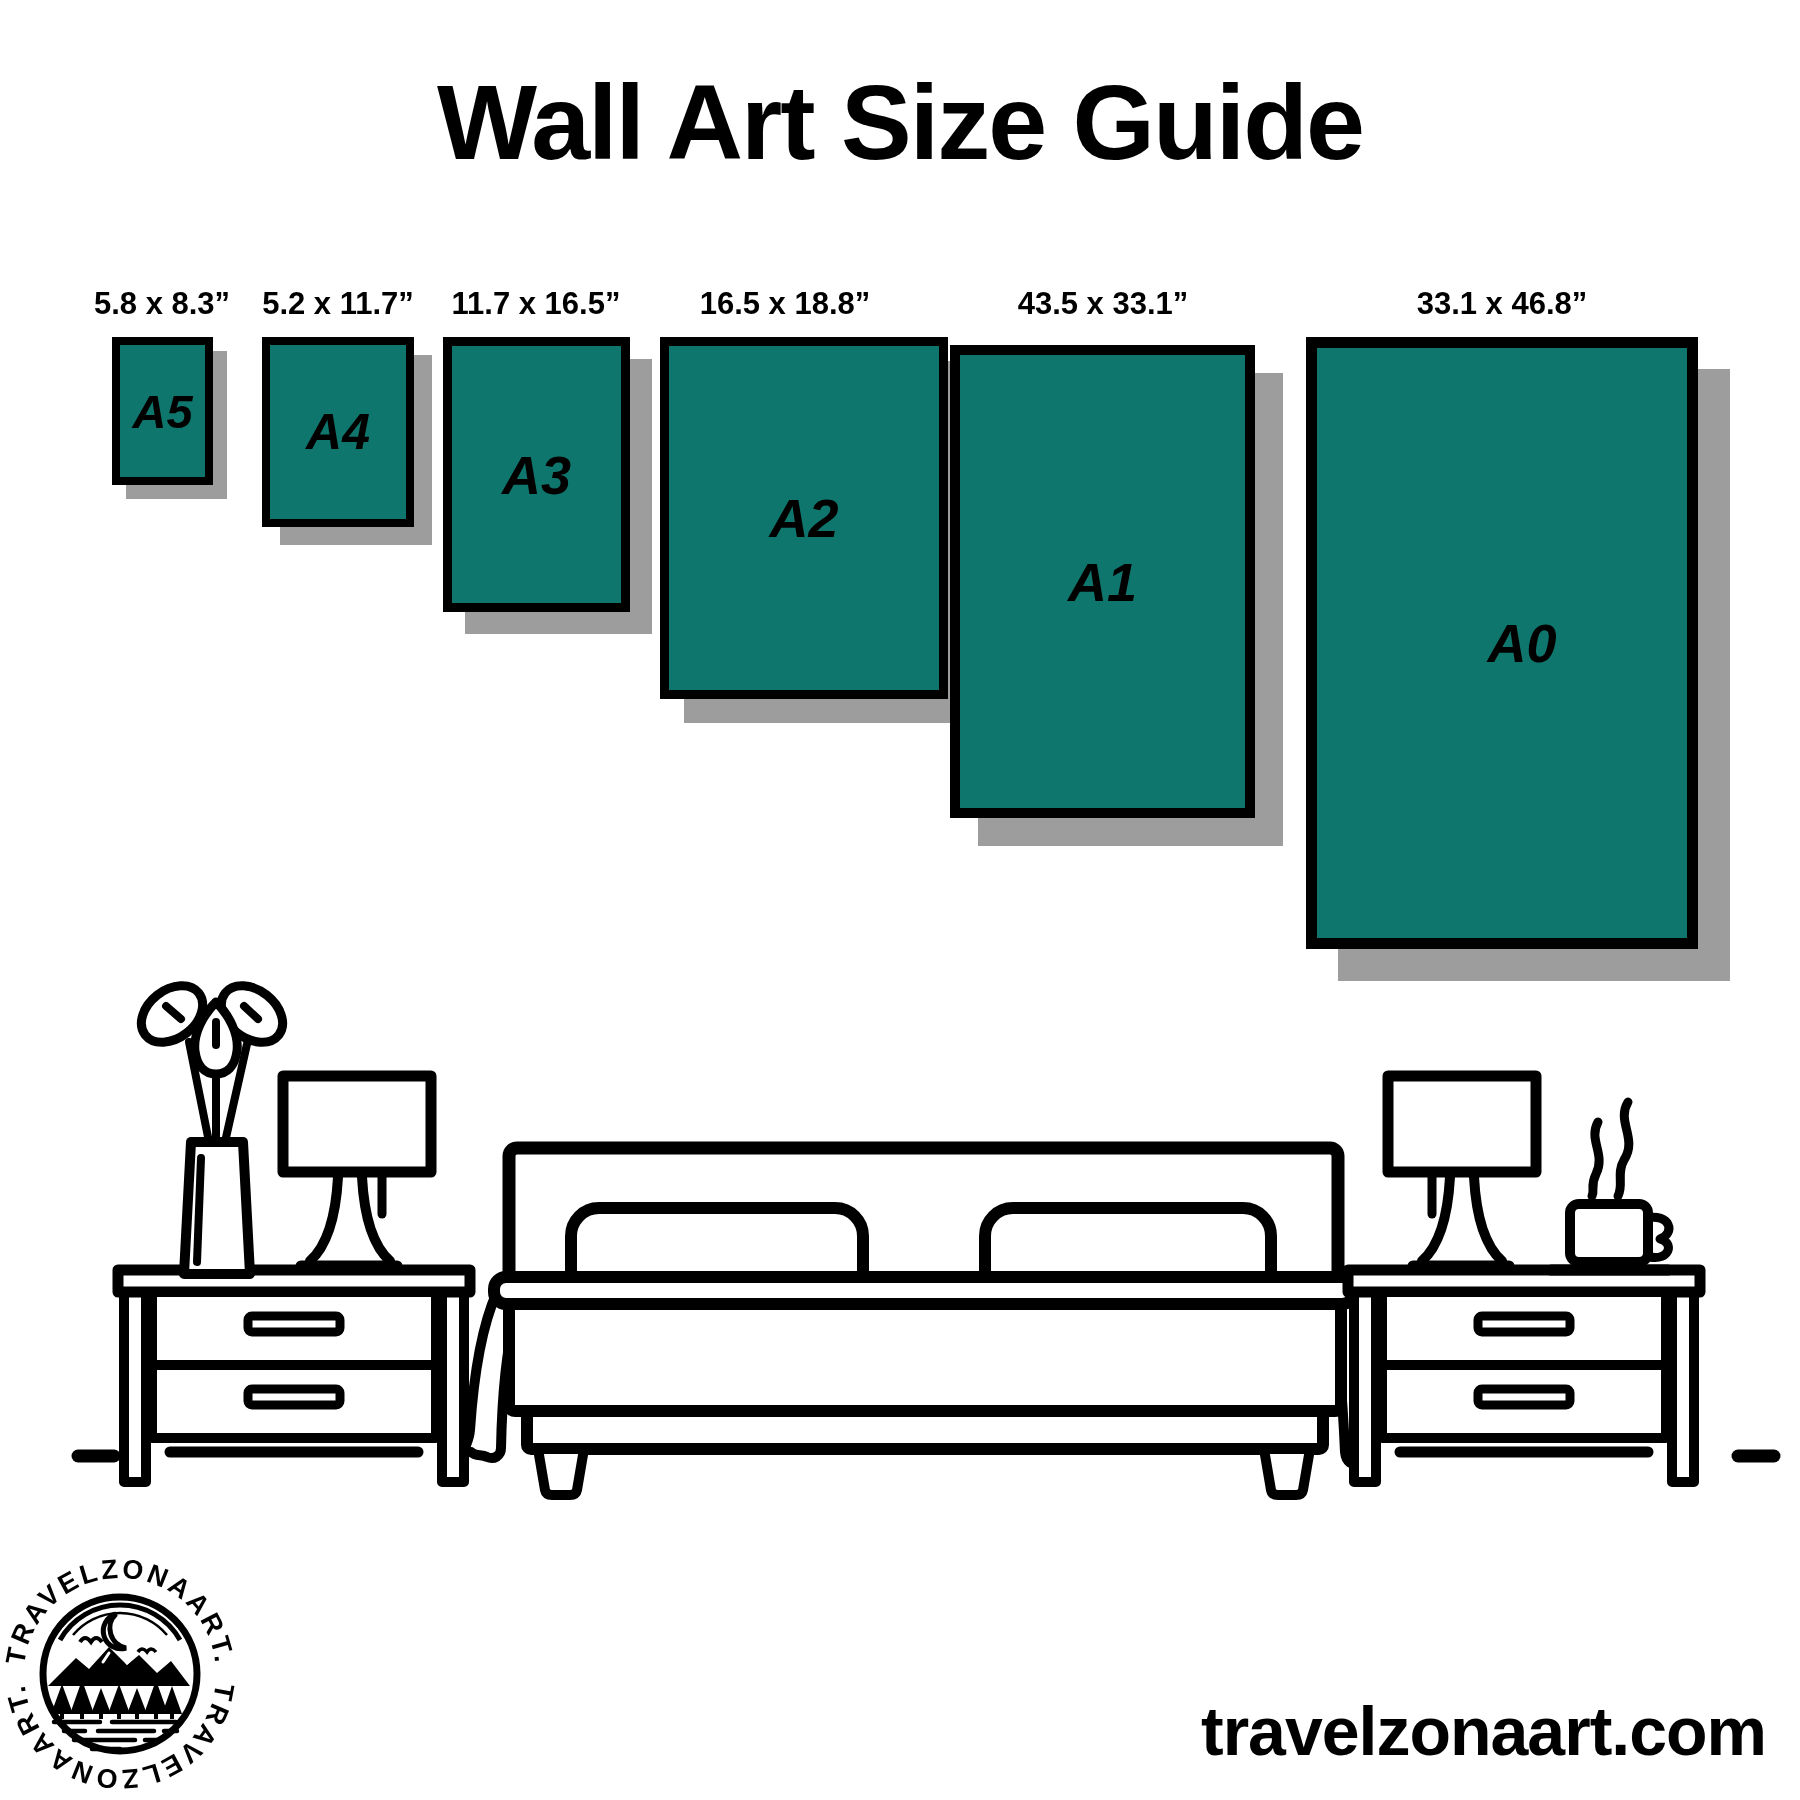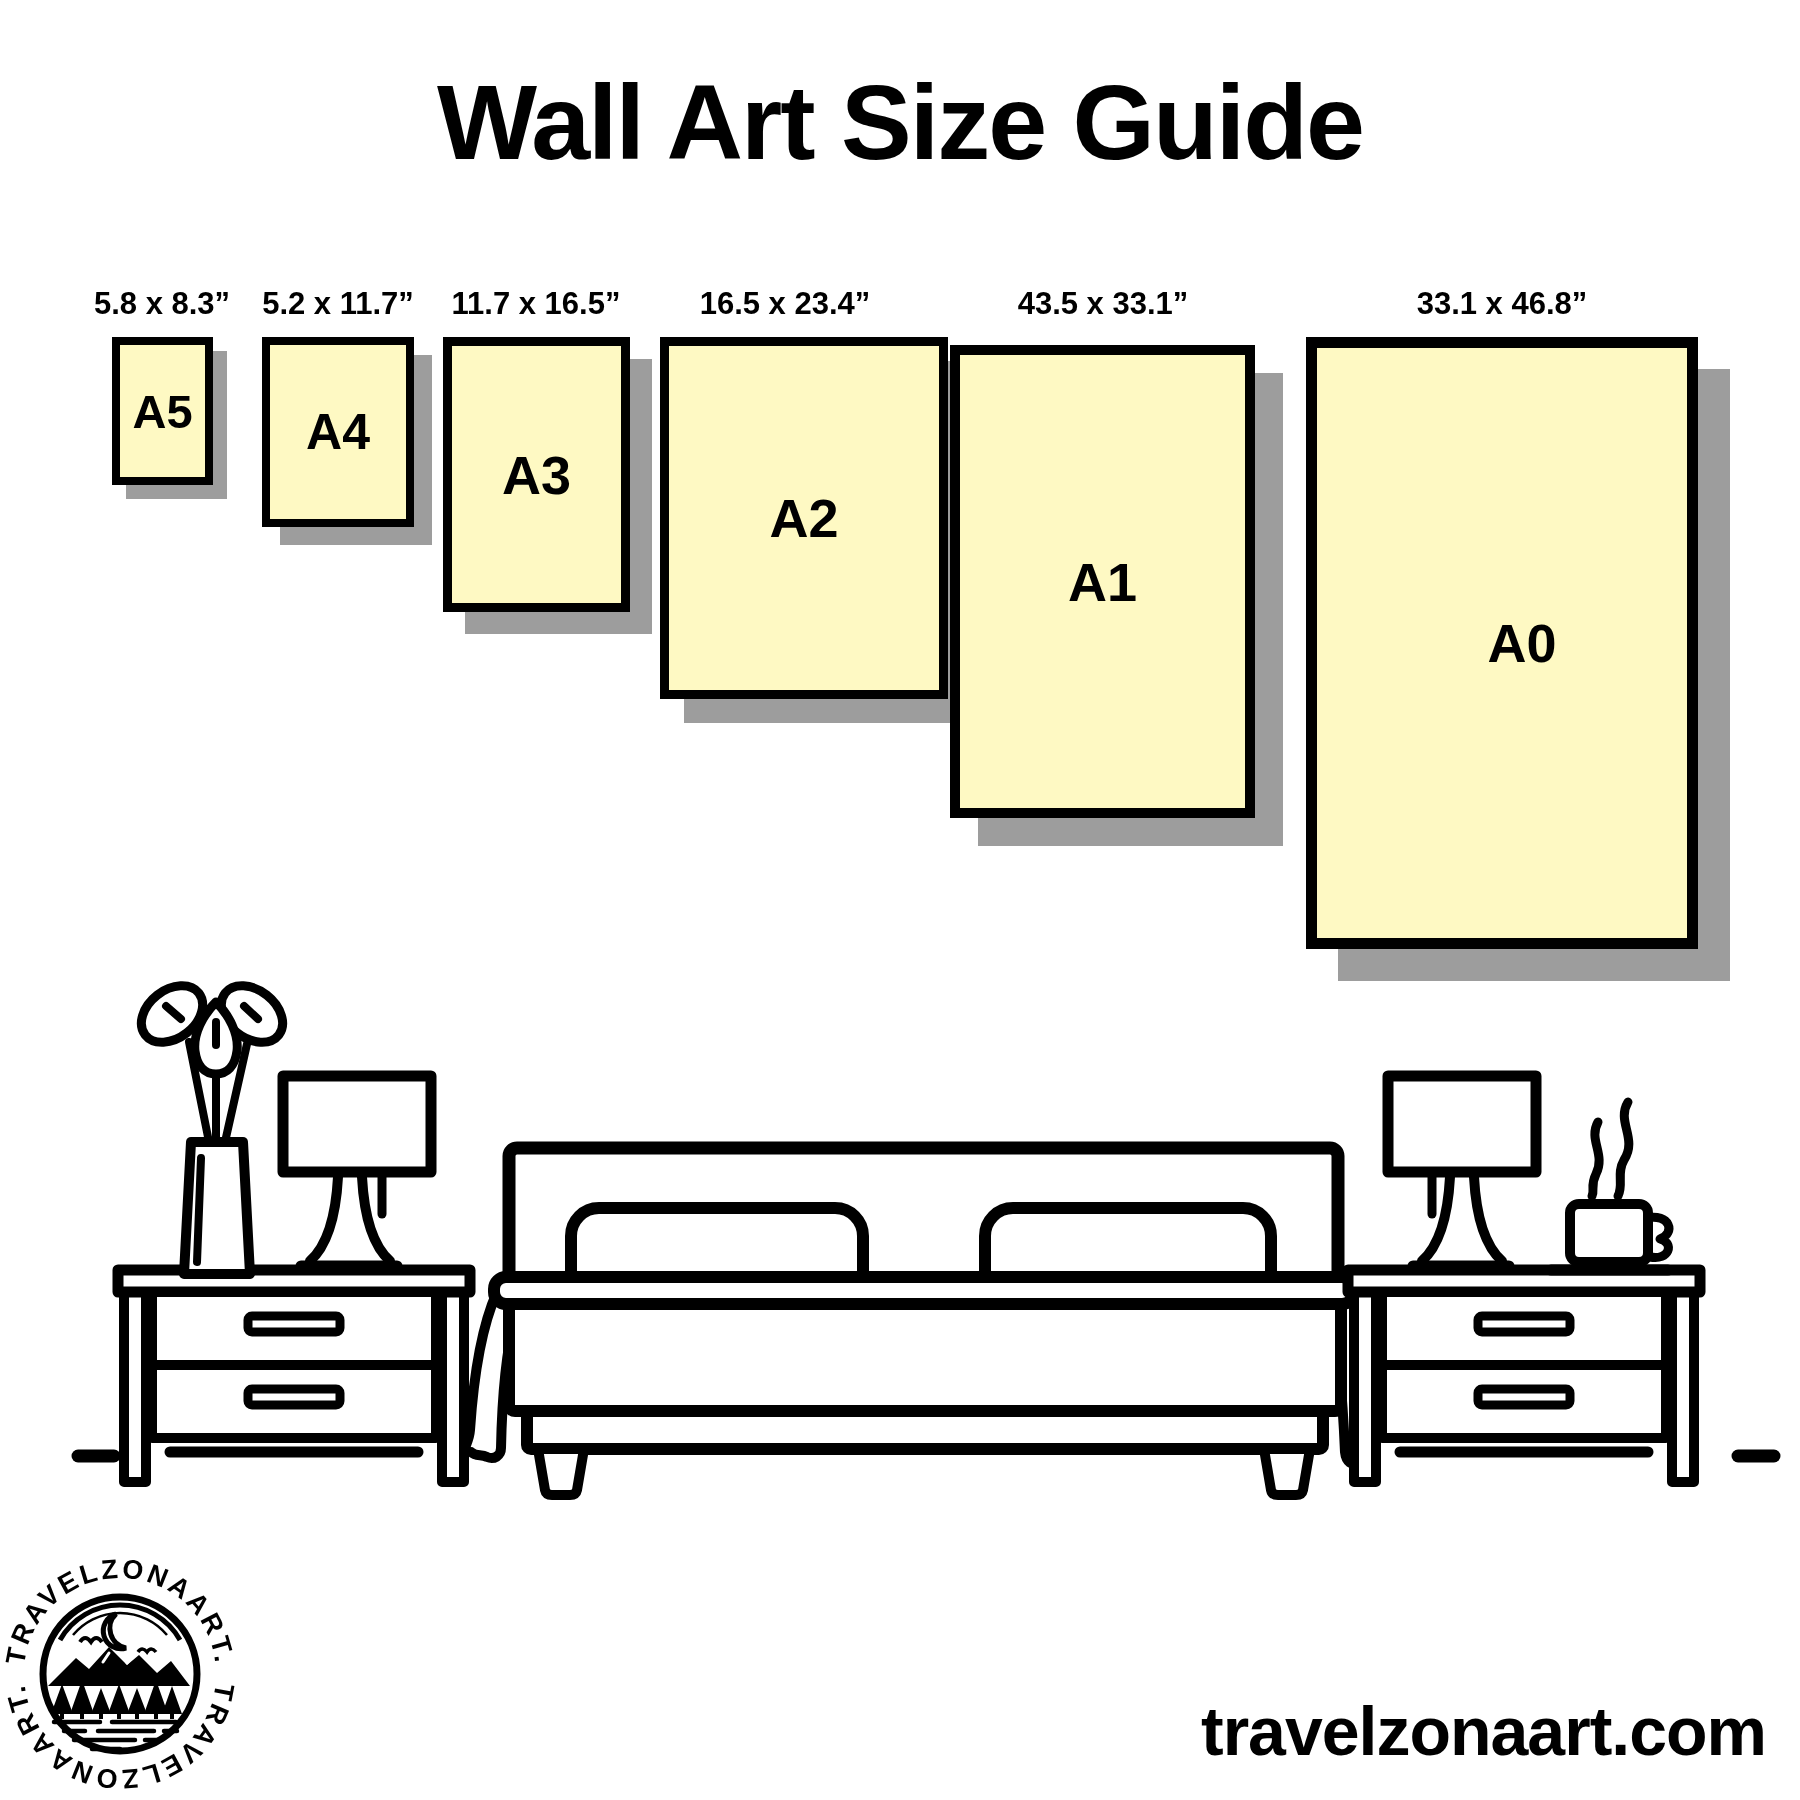--- a/index.html
+++ b/index.html
@@ -32,25 +32,26 @@
     top:286px;
     text-align:center;
     font-size:31px;
     font-weight:bold;
     letter-spacing:0px;
     white-space:nowrap;
   }
   .frame{
     position:absolute;
     top:337px;
-    background:#fef9c3;
+    background:#0f766e;
     border:8px solid var(--ink);
     display:flex;
     align-items:center;
     justify-content:center;
+    font-style:italic;
   }
   .frame .letter{
     font-weight:bold;
     font-size:54px;
     letter-spacing:0;
   }
   .frame.a5{left:112px;width:101px;height:148px;border-width:8px;box-shadow:14px 14px 0 var(--shadow);}
   .frame.a5 .letter{font-size:47px;}
   .frame.a4{left:262px;width:152px;height:190px;border-width:8px;box-shadow:18px 18px 0 var(--shadow);}
   .frame.a4 .letter{font-size:50px;}
@@ -95,21 +96,21 @@
   }
 </style>
 </head>
 <body>
 
 <h1 class="title">Wall Art Size Guide</h1>
 
 <div class="dim-label lbl-a5">5.8 x 8.3”</div>
 <div class="dim-label lbl-a4">5.2 x 11.7”</div>
 <div class="dim-label lbl-a3">11.7 x 16.5”</div>
-<div class="dim-label lbl-a2">16.5 x 23.4”</div>
+<div class="dim-label lbl-a2">16.5 x 18.8”</div>
 <div class="dim-label lbl-a1">43.5 x 33.1”</div>
 <div class="dim-label lbl-a0">33.1 x 46.8”</div>
 
 <div class="frame a5">
   <span class="letter">A5</span>
 </div>
 <div class="frame a4">
   <span class="letter">A4</span>
 </div>
 <div class="frame a3">

